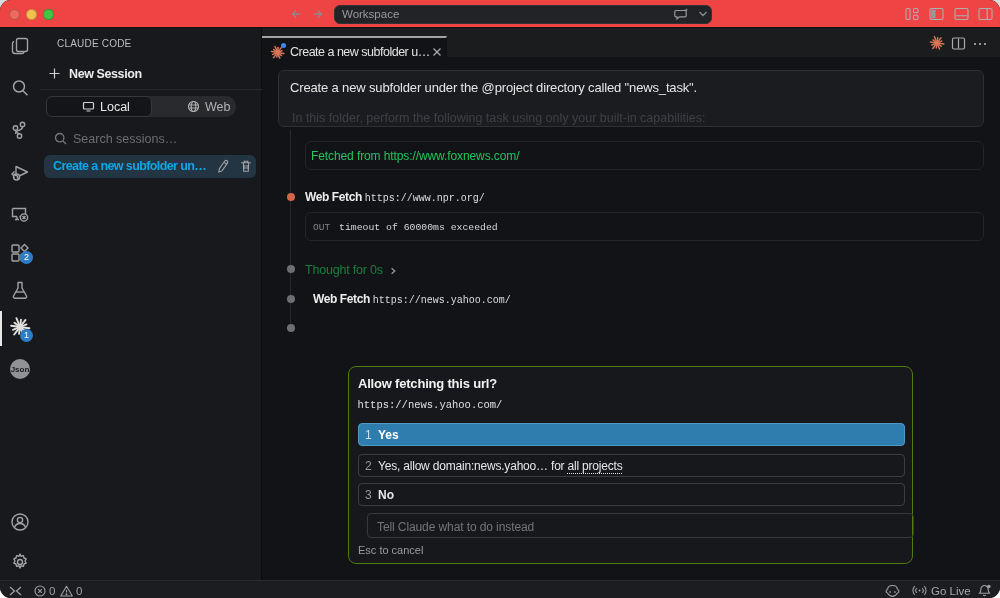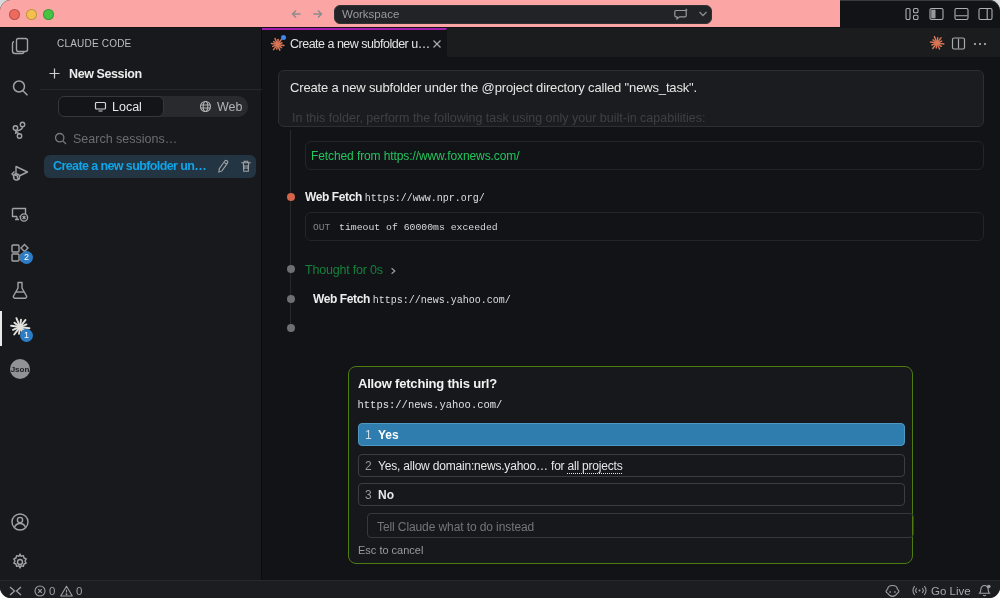--- a/index.html
+++ b/index.html
@@ -1,27 +1,27 @@
 <!DOCTYPE html>
 <html><head>
 <meta charset="utf-8">
 <style>
   * { margin:0; padding:0; box-sizing:border-box; }
   html,body { width:1000px; height:598px; background:linear-gradient(180deg,#d8d9da 0px,#f0f0f0 40px,#ffffff 100px); font-family:"Liberation Sans",sans-serif; -webkit-font-smoothing:antialiased; }
   #win { position:absolute; left:0; top:0; width:1000px; height:598px; background:#121316; border-radius:11px; overflow:hidden; box-shadow:inset 0 1px 0 #3a3b3d; transform:translateZ(0); }
   .abs { position:absolute; }
   svg { display:block; overflow:visible; }
-  #titlebar { position:absolute; left:0; top:0; width:840px; height:28px; background:#fca5a5; border-bottom:1px solid #131316; }
+  #titlebar { position:absolute; left:0; top:0; width:1000px; height:28px; background:#ef4444; border-bottom:1px solid #131316; }
   .tl { position:absolute; top:8.5px; width:11px; height:11px; border-radius:50%; box-shadow:inset 0 0 0 1px rgba(0,0,0,.22); }
   #cc { position:absolute; left:334px; top:4.5px; width:378px; height:19px; background:#222326; border:1px solid #313235; border-radius:6px; color:#989a9c; font-size:11.5px; line-height:17px; padding-left:7px; }
   #activitybar { position:absolute; left:0; top:28px; width:40px; height:552px; background:#18191c; }
   #sidebar { position:absolute; left:40px; top:28px; width:222px; height:552px; background:#18191c; border-right:1px solid #0c0c0e; }
   #editor { position:absolute; left:262px; top:28px; width:738px; height:552px; background:#121316; }
   #tabstrip { position:absolute; left:262px; top:28px; width:738px; height:30px; background:#1b1c1e; border-bottom:1px solid #111214; }
-  #tab { position:absolute; left:0; top:0; width:185px; height:30px; background:#121316; border-top:2px solid #a21caf; border-right:1px solid #101113; }
+  #tab { position:absolute; left:0; top:8px; width:185px; height:30px; background:#121316; border-top:2px solid #a3a3a3; border-right:1px solid #101113; }
   #statusbar { position:absolute; left:0; top:580px; width:1000px; height:18px; background:#1c1d20; border-top:1px solid #28292b; color:#9d9fa1; font-size:11.5px; }
   .mono { font-family:"Liberation Mono",monospace; }
   .aicon { position:absolute; left:9px; }
 </style>
 </head>
 <body>
 <div id="win">
   <div id="titlebar">
     <div class="tl" style="left:9px;background:#ed6a5e"></div>
     <div class="tl" style="left:26px;background:#f4bf4f"></div>
@@ -131,21 +131,21 @@
       </svg>
   </div>
   <div id="sidebar">
     <div class="abs" style="left:17px;top:10px;color:#bdbebf;font-size:10px;letter-spacing:.2px;">CLAUDE CODE</div>
     <svg class="abs" style="left:9px;top:40px" width="11" height="11" viewBox="0 0 11 11" stroke="#cfcfcf" stroke-width="1.2">
         <line x1="5.5" y1="0.5" x2="5.5" y2="10.5"></line>
         <line x1="0.5" y1="5.5" x2="10.5" y2="5.5"></line>
       </svg>
     <div class="abs" style="left:29px;top:38.5px;color:#ececec;font-size:12.5px;font-weight:bold;letter-spacing:-.4px;">New Session</div>
     <div class="abs" style="left:0;top:60.5px;width:222px;border-top:1px solid #27282a;"></div>
-    <div class="abs" style="left:6px;top:68px;width:190px;height:21px;background:#292a2d;border-radius:10px;margin-left:12px;">
+    <div class="abs" style="left:6px;top:68px;width:190px;height:21px;background:#292a2d;border-radius:10px;">
       <div class="abs" style="left:0;top:0;width:106px;height:21px;background:#141518;border:1px solid #36373a;border-radius:6px;"></div>
       <svg class="abs" style="left:36px;top:4px" width="13" height="13" viewBox="0 0 13 13" stroke="#d5d5d5" stroke-width="1.2" fill="none">
           <rect x="1.5" y="2.5" width="10" height="6.5" rx="1"></rect>
           <line x1="4.5" y1="11" x2="8.5" y2="11"></line>
         </svg>
       <div class="abs" style="left:54px;top:3.5px;color:#e9e9e9;font-size:12.5px;">Local</div>
       <svg class="abs" style="left:141px;top:4px" width="13" height="13" viewBox="0 0 13 13" stroke="#b0b1b2" stroke-width="1.1" fill="none">
           <circle cx="6.5" cy="6.5" r="5"></circle>
           <ellipse cx="6.5" cy="6.5" rx="2.3" ry="5"></ellipse>
           <line x1="1.7" y1="5" x2="11.3" y2="5"></line>

